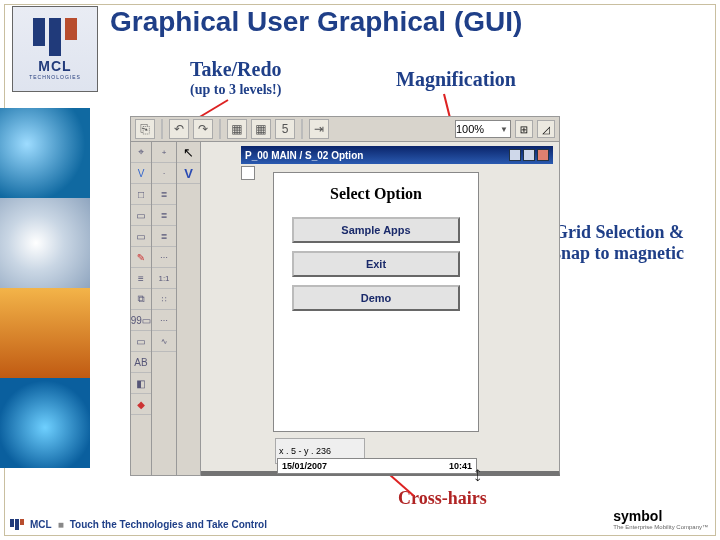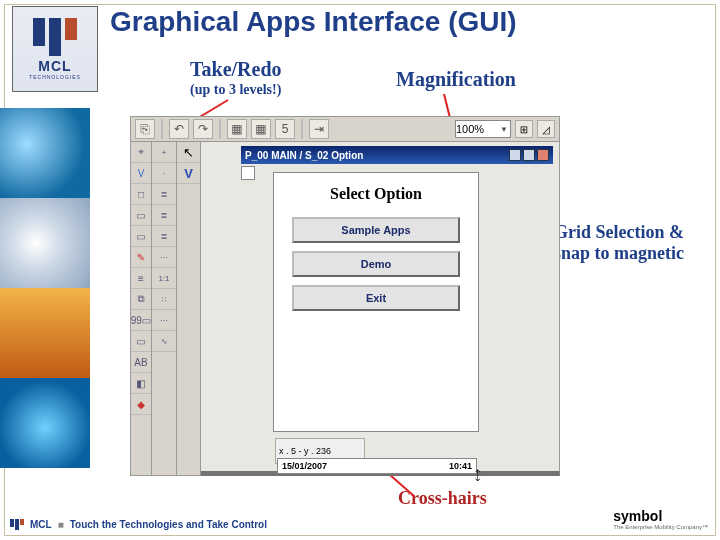--- a/index.html
+++ b/index.html
@@ -129,21 +129,21 @@
     position:absolute;left:76px;top:316px;width:200px;height:16px;background:#fff;border:1px solid #888;
     font-size:9px;font-weight:bold;display:flex;align-items:center;justify-content:space-between;padding:0 4px;
   }
   .resize-cursor{position:absolute;left:272px;top:326px;font-size:12px;color:#000;transform:rotate(45deg);}
 </style>
 </head>
 <body>
 
 <div class="slide-border"></div>
 
-<div class="title">Graphical Apps Interface (GUI)</div>
+<div class="title">Graphical User Graphical (GUI)</div>
 
 <div class="mcl-logo">
   <div class="mcl-bars">
       <span></span>
       <span></span>
       <span></span>
     </div>
   <div class="mcl-word">MCL</div>
   <div class="mcl-sub">TECHNOLOGIES</div>
 </div>
@@ -241,22 +241,22 @@
           <span></span>
           <span></span>
           <span class="cl"></span>
         </div>
       </div>
       <div class="mdiicon"></div>
 
       <div class="device">
         <h3>Select Option</h3>
         <div class="dbtn">Sample Apps</div>
+        <div class="dbtn">Exit</div>
         <div class="dbtn">Demo</div>
-        <div class="dbtn">Exit</div>
       </div>
 
       <div class="coord">x . 5 - y . 236</div>
       <div class="datebar">
         <span>15/01/2007</span>
         <span>10:41</span>
       </div>
       <div class="resize-cursor">⤡</div>
     </div>
   </div>

